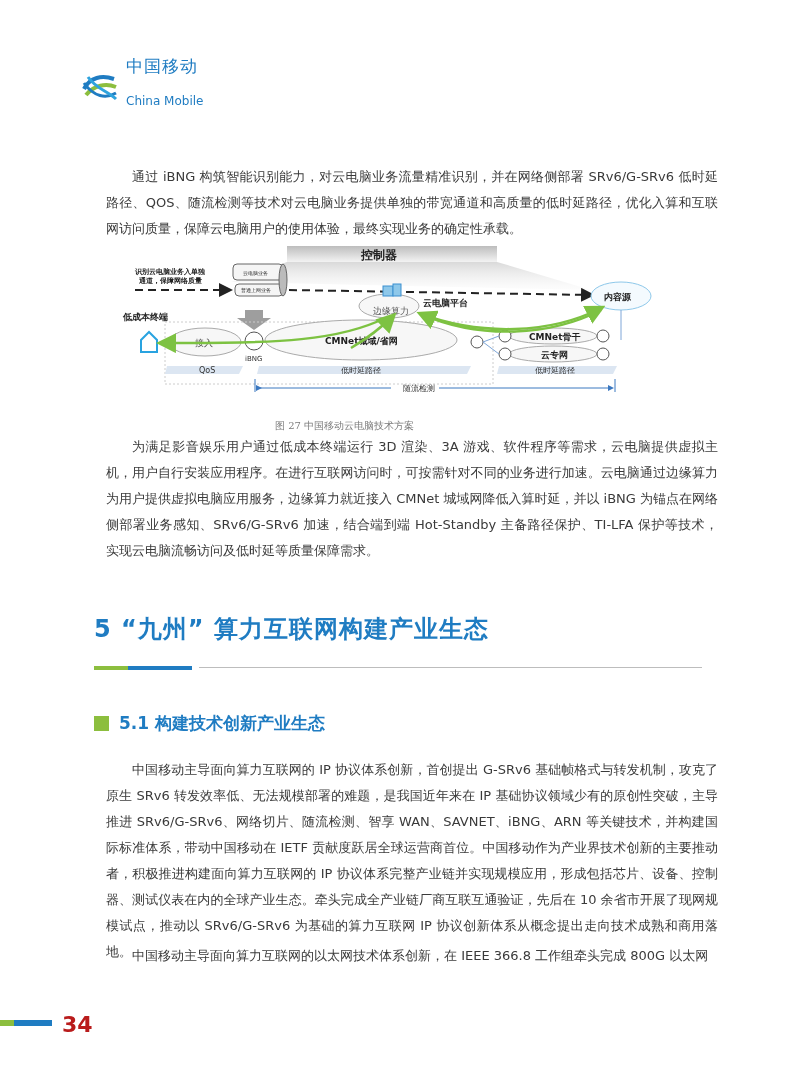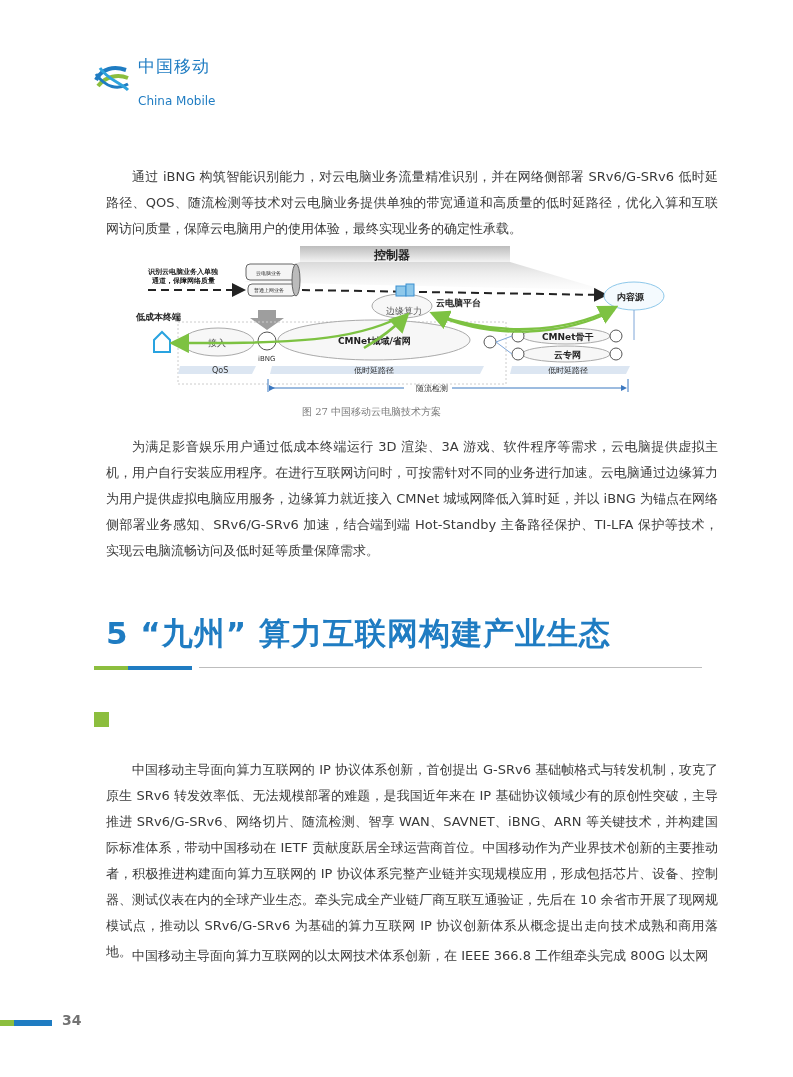--- a/index.html
+++ b/index.html
@@ -1,43 +1,43 @@
 <!DOCTYPE html>
 <html><head>
 <meta charset="utf-8">
 <style>
   html, body { margin: 0; padding: 0; background: #ffffff; }
   body { width: 793px; height: 1077px; position: relative; overflow: hidden;
          font-family: "DejaVu Sans", "Liberation Sans", sans-serif; color: #333333; }
-  .logo { position: absolute; left: 92px; top: 58px; display: flex; align-items: flex-start; }
+  .logo { position: absolute; left: 80px; top: 58px; display: flex; align-items: flex-end; }
   .logo svg { width: 40px; height: 40px; }
   .logo-text { margin-left: 6px; line-height: 1; }
   .logo-cn { font-size: 17px; color: #1f7cc2; letter-spacing: 1px; }
   .logo-en { font-size: 12px; color: #1f7cc2; margin-top: 20px; }
 
   .para { position: absolute; left: 94px; width: 612px; font-size: 13px; line-height: 26px;
           color: #3a3a3a; text-align: justify; text-indent: 26px; margin: 12px; }
 
-  .figure { position: absolute; left: 134px; top: 240px; width: 540px; height: 170px; }
-  .caption { position: absolute; left: 0; top: 405px; width: 689px; text-align: center;
-             font-family: "DejaVu Serif", "Liberation Serif", serif; font-size: 10px; color: #7a7a7a; padding-left: 27px; }
+  .figure { position: absolute; left: 121px; top: 240px; width: 540px; height: 170px; }
+  .caption { position: absolute; left: 0; top: 419px; width: 689px; text-align: center;
+             font-family: "DejaVu Serif", "Liberation Serif", serif; font-size: 10px; color: #7a7a7a; }
 
-  .chapter-title { position: absolute; left: 94px; top: 613px; font-size: 31px; font-weight: bold;
-                   color: #1f7cc2; letter-spacing: 1px; margin-left: 12px; }
+  .chapter-title { position: absolute; left: 94px; top: 613px; font-size: 24px; font-weight: bold;
+                   color: #1f7cc2; letter-spacing: 1px; }
   .chapter-rule { position: absolute; left: 94px; top: 666px; height: 4px; width: 34px; background: #8cbe3e; }
   .chapter-rule2 { position: absolute; left: 128px; top: 666px; height: 4px; width: 64px; background: #1f7cc2; }
   .chapter-line { position: absolute; left: 199px; top: 667px; height: 1px; width: 503px; background: #bdbdbd; }
 
   .section-title { position: absolute; left: 94px; top: 712px; display: flex; align-items: center; }
   .section-square { width: 15px; height: 15px; background: #8cbe3e; margin-right: 10px; }
   .section-label { font-size: 17px; font-weight: bold; color: #1f7cc2; }
 
   .footer-green { position: absolute; left: 0; top: 1020px; width: 14px; height: 6px; background: #8cbe3e; }
   .footer-blue { position: absolute; left: 14px; top: 1020px; width: 38px; height: 6px; background: #1f7cc2; }
-  .page-num { position: absolute; left: 62px; top: 1012px; font-size: 14px; font-weight: bold; color: #737373; }
+  .page-num { position: absolute; left: 62px; top: 1012px; font-size: 22px; font-weight: bold; color: #b91c1c; }
 
   .fig-text { font-family: "DejaVu Sans", sans-serif; }
 </style>
 </head>
 <body>
 
 <div class="logo">
   <svg viewBox="0 0 40 40">
     <path d="M4 22 C10 10, 22 8, 34 12" stroke="#1f7cc2" stroke-width="4" fill="none"></path>
     <path d="M6 28 C14 18, 26 16, 36 20" stroke="#8cbe3e" stroke-width="4" fill="none"></path>
@@ -153,20 +153,21 @@
 
 <p class="para" style="top:422px;">为满足影音娱乐用户通过低成本终端运行 3D 渲染、3A 游戏、软件程序等需求，云电脑提供虚拟主机，用户自行安装应用程序。在进行互联网访问时，可按需针对不同的业务进行加速。云电脑通过边缘算力为用户提供虚拟电脑应用服务，边缘算力就近接入 CMNet 城域网降低入算时延，并以 iBNG 为锚点在网络侧部署业务感知、SRv6/G-SRv6 加速，结合端到端 Hot-Standby 主备路径保护、TI-LFA 保护等技术，实现云电脑流畅访问及低时延等质量保障需求。</p>
 
 <div class="chapter-title">5 “九州” 算力互联网构建产业生态</div>
 <div class="chapter-rule"></div>
 <div class="chapter-rule2"></div>
 <div class="chapter-line"></div>
 
 <div class="section-title">
   <div class="section-square"></div>
+  <div class="section-label">5.1 构建技术创新产业生态</div>
 </div>
 
 <p class="para" style="top:745px;">中国移动主导面向算力互联网的 IP 协议体系创新，首创提出 G-SRv6 基础帧格式与转发机制，攻克了原生 SRv6 转发效率低、无法规模部署的难题，是我国近年来在 IP 基础协议领域少有的原创性突破，主导推进 SRv6/G-SRv6、网络切片、随流检测、智享 WAN、SAVNET、iBNG、ARN 等关键技术，并构建国际标准体系，带动中国移动在 IETF 贡献度跃居全球运营商首位。中国移动作为产业界技术创新的主要推动者，积极推进构建面向算力互联网的 IP 协议体系完整产业链并实现规模应用，形成包括芯片、设备、控制器、测试仪表在内的全球产业生态。牵头完成全产业链厂商互联互通验证，先后在 10 余省市开展了现网规模试点，推动以 SRv6/G-SRv6 为基础的算力互联网 IP 协议创新体系从概念提出走向技术成熟和商用落地。</p>
 
 <p class="para" style="top:931px;">中国移动主导面向算力互联网的以太网技术体系创新，在 IEEE 366.8 工作组牵头完成 800G 以太网</p>
 
 <div class="footer-green"></div>
 <div class="footer-blue"></div>
 <div class="page-num">34</div>
 

